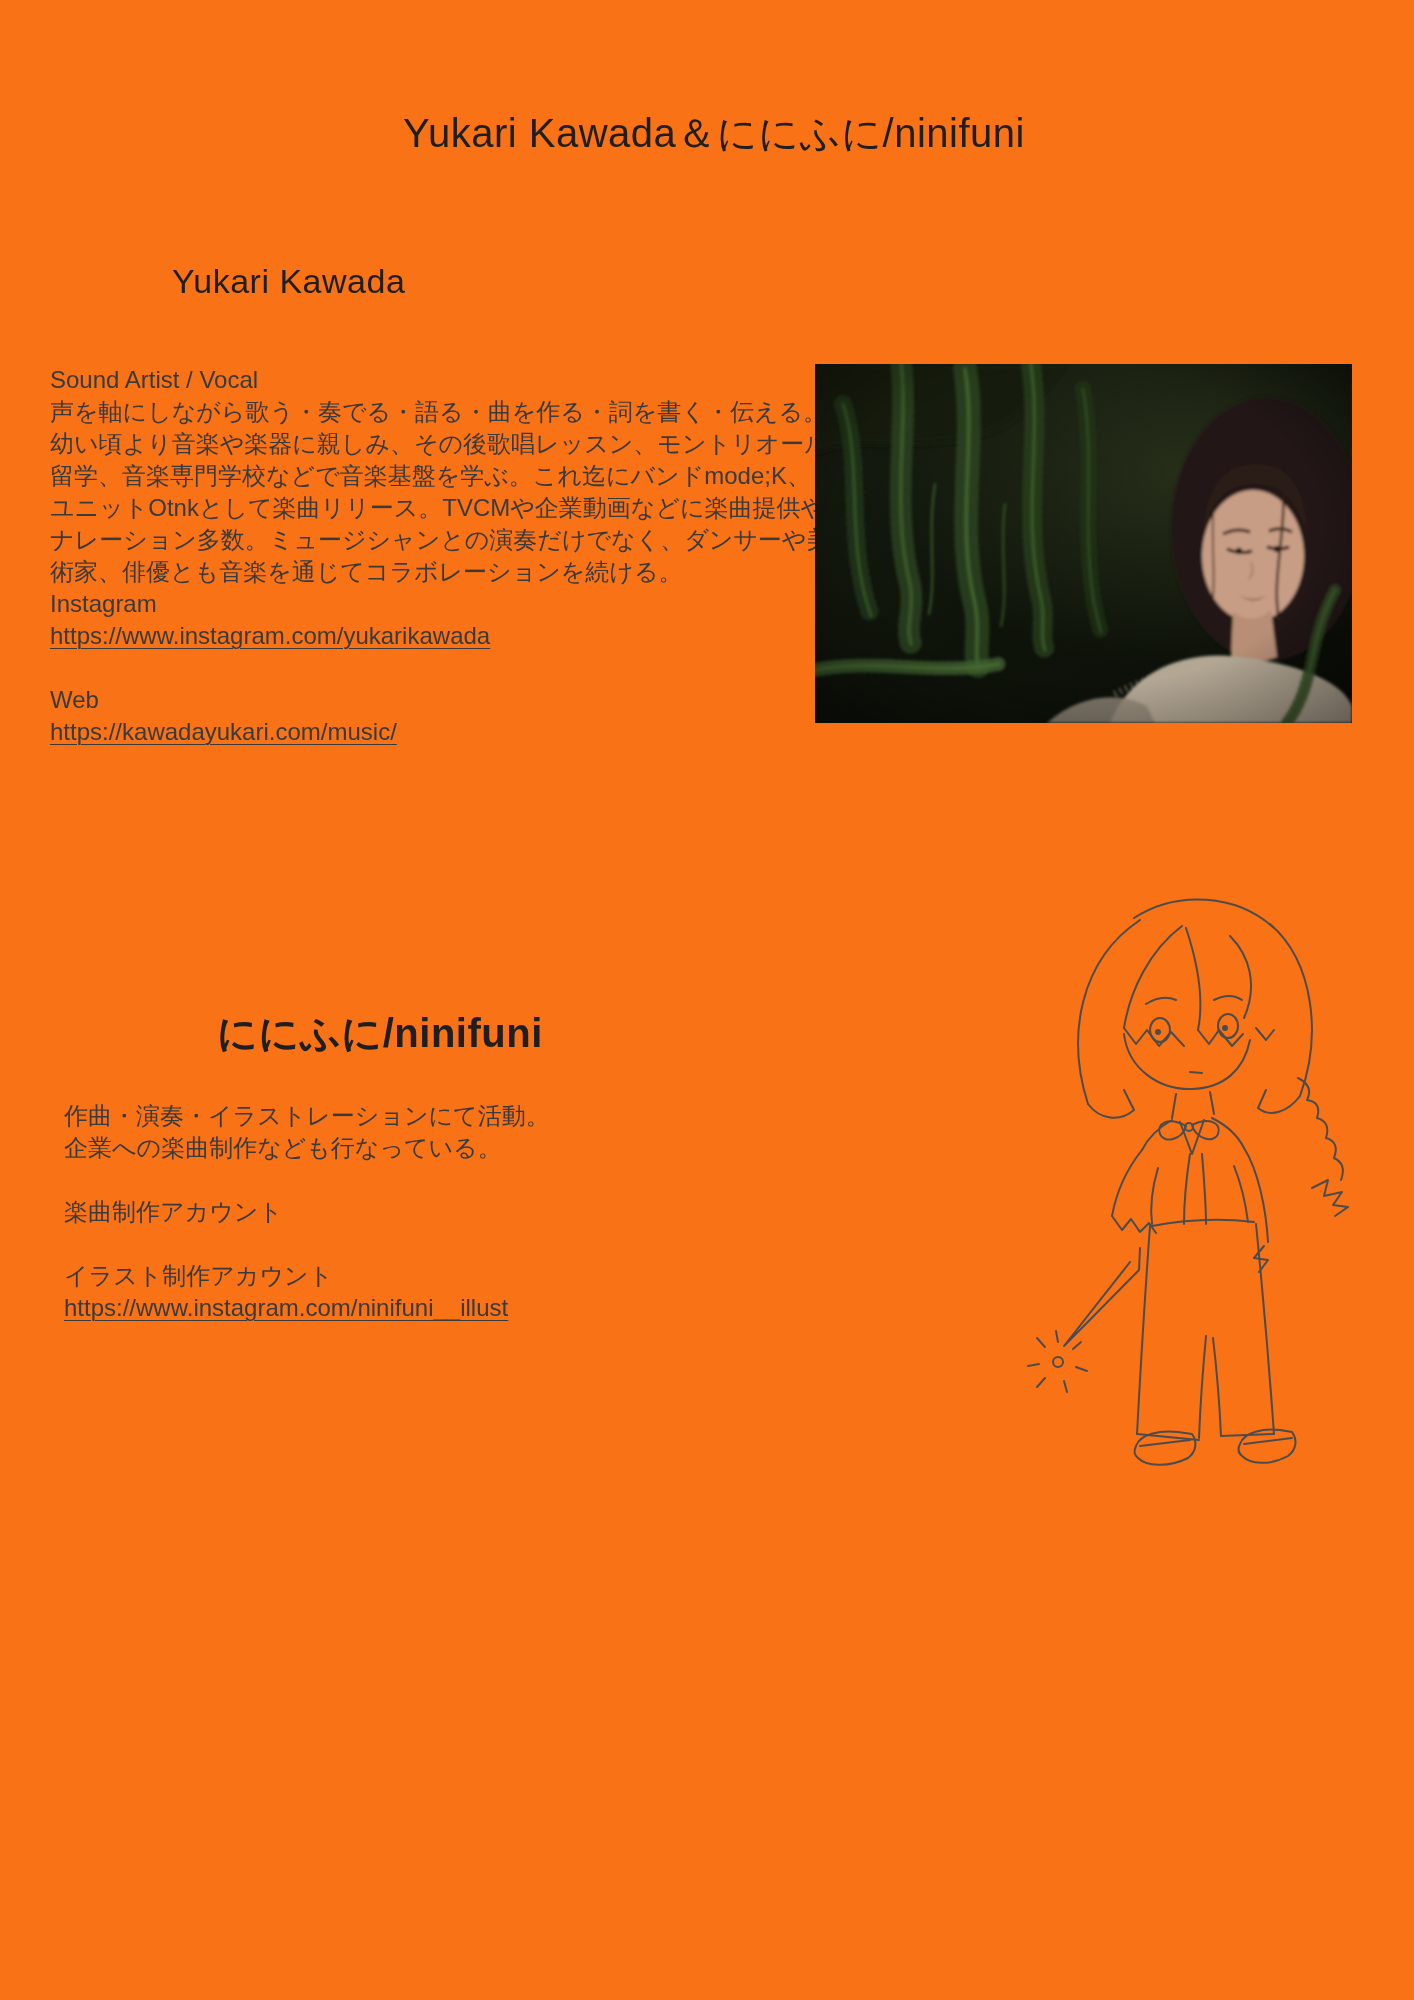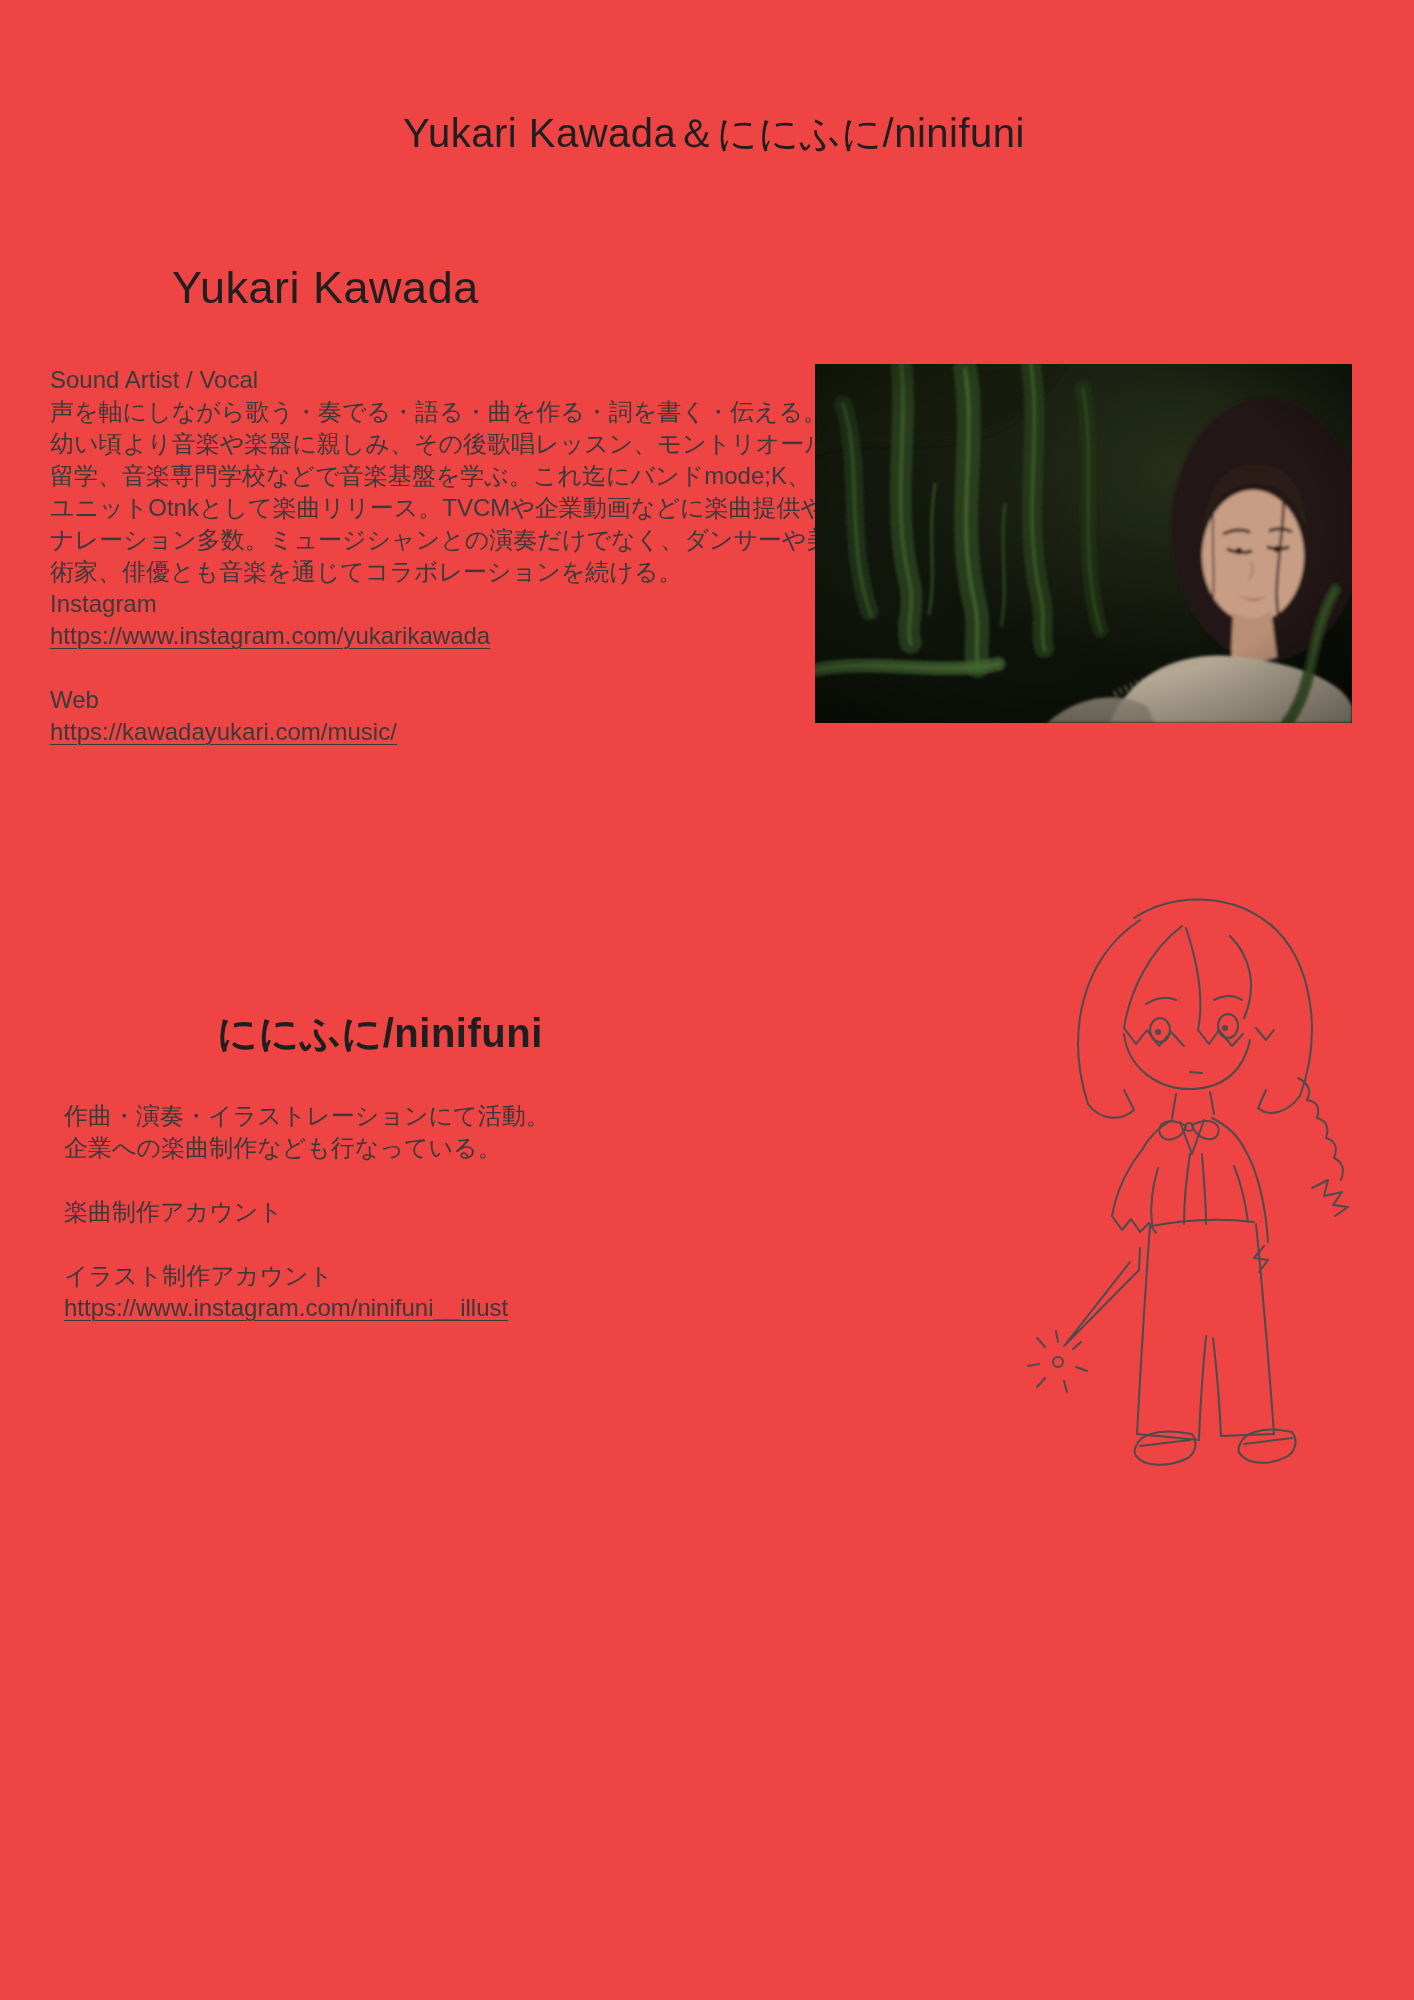--- a/index.html
+++ b/index.html
@@ -1,27 +1,27 @@
 <!DOCTYPE html>
 <html><head>
 <meta charset="utf-8">
 <style>
   html,body{margin:0;padding:0;background:#ffffff;}
   .page{
-    position:relative;width:1414px;height:2000px;background:#ef4444;overflow:hidden;
+    position:relative;width:1414px;height:2000px;background:#f97316;overflow:hidden;
     font-family:"Liberation Sans","DejaVu Sans",sans-serif;color:#3a3a3a;
   }
   .doc-title{
     position:absolute;left:403px;top:106px;margin:0;
     font-size:40px;font-weight:400;color:#1f1f1f;white-space:nowrap;letter-spacing:.5px;
   }
   .sec-heading{
     position:absolute;margin:0;font-weight:400;color:#1f1f1f;white-space:nowrap;letter-spacing:.5px;
   }
-  .h-yk{left:172px;top:262px;font-size:45px;}
+  .h-yk{left:172px;top:262px;font-size:34px;}
   .h-nf{left:217px;top:1006px;font-size:40px;font-weight:bold;}
   .textblock{position:absolute;font-size:24px;line-height:32px;color:#3a3a3a;}
   .tb1{left:50px;top:364px;}
   .tb2{left:64px;top:1100px;}
   .line{height:32px;white-space:nowrap;}
   .blank{height:32px;}
   a.link{color:inherit;text-decoration:underline;text-underline-offset:4px;text-decoration-thickness:1.4px;cursor:pointer;}
   .photo{position:absolute;left:815px;top:364px;width:537px;height:359px;}
   .photo svg{display:block;}
   .illustration{position:absolute;left:1012px;top:868px;width:352px;height:612px;}

